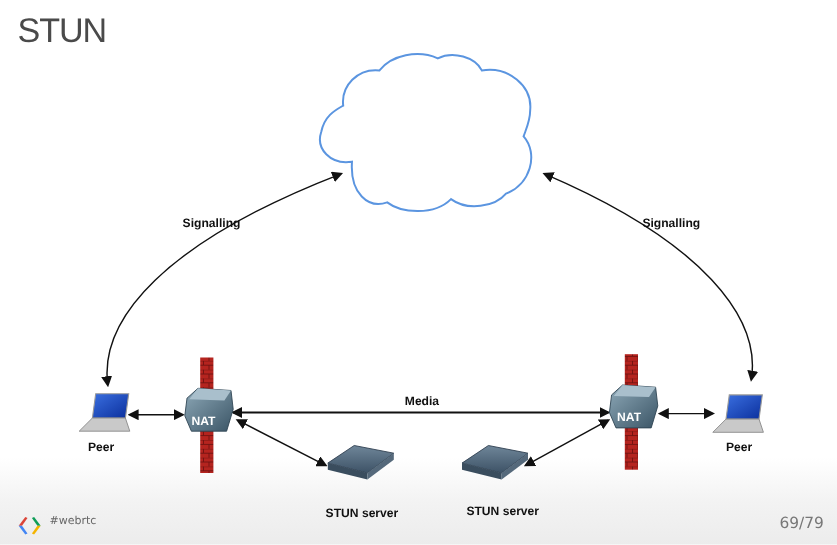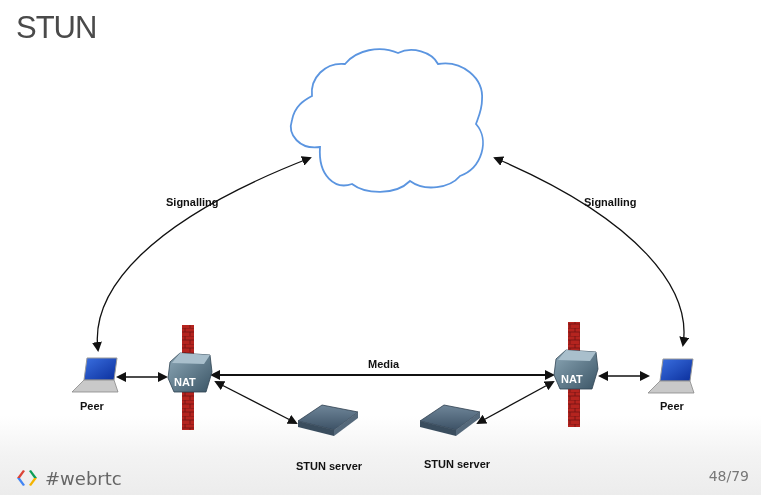--- a/index.html
+++ b/index.html
@@ -4,21 +4,21 @@
 <style>
   html,body{margin:0;padding:0;}
   body{width:761px;height:495px;overflow:hidden;position:relative;
        background:linear-gradient(to bottom,#ffffff 0%,#ffffff 84%,#f3f3f3 92%,#ececec 100%);
        font-family:"Liberation Sans",sans-serif;}
   .title{position:absolute;left:16px;top:10px;font-family:Liberation Sans, sans-serif;font-size:31px;
          color:#4a4a4a;letter-spacing:-1px;}
   svg.diagram{position:absolute;left:0;top:0;}
   .lbl{font-family:"Liberation Sans",sans-serif;font-weight:bold;font-size:11px;fill:#111;}
   .footer-logo{position:absolute;left:16px;top:468px;width:22px;height:20px;}
-  .footer-tag{position:absolute;left:45px;top:468px;font-size:18px;color:#666;font-family:"DejaVu Sans",sans-serif;}
+  .footer-tag{position:absolute;left:45px;top:468px;font-size:10px;color:#666;font-family:"DejaVu Sans",sans-serif;}
   .footer-page{position:absolute;right:12px;top:468px;font-size:14px;color:#777;font-family:"DejaVu Sans",sans-serif;}
 </style>
 </head>
 <body>
 
 <div class="title">STUN</div>
 
 <svg class="diagram" width="761" height="495" viewBox="0 0 761 495">
   <defs>
     <marker id="ah" markerWidth="10" markerHeight="10" refX="8" refY="5" orient="auto-start-reverse" markerUnits="userSpaceOnUse">
@@ -100,13 +100,13 @@
   <text class="lbl" x="424" y="468">STUN server</text>
 </svg>
 
 <svg class="footer-logo" viewBox="0 0 22 20">
   <path d="M7,2 L1,10 L4,10 L9,3 z" fill="#db4437"></path>
   <path d="M1,10 L7,18 L9,17 L4,10 z" fill="#4285f4"></path>
   <path d="M15,2 L21,10 L18,10 L13,3 z" fill="#0f9d58"></path>
   <path d="M21,10 L15,18 L13,17 L18,10 z" fill="#f4b400"></path>
 </svg>
 <div class="footer-tag">#webrtc</div>
-<div class="footer-page">48/79</div>
+<div class="footer-page">69/79</div>
 
 </body></html>

